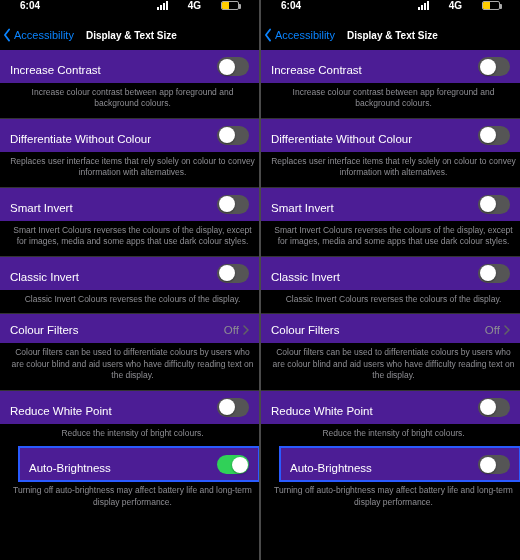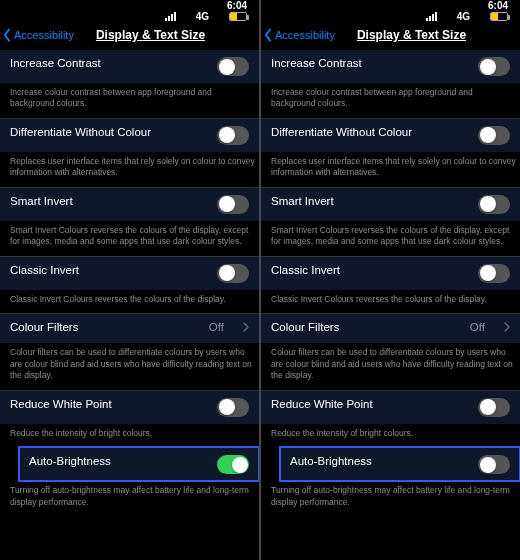--- a/index.html
+++ b/index.html
@@ -17,26 +17,25 @@
     height: 560px;
     background: #000;
     display: flex;
     flex-direction: column;
     font-size: 10.5px;
     color: #fff;
   }
   .status-bar {
     height: 20px;
     display: flex;
-    align-items: flex-end;
+    align-items: flex-start;
     justify-content: space-between;
-    padding: 0 12px;
+    padding: 0 20px;
     font-size: 10px;
     font-weight: 600;
-    flex-direction: column;
   }
   .status-left { }
   .status-right { display: flex; align-items: center; gap: 20px; }
   .bars {
     display: inline-flex;
     align-items: flex-end;
     gap: 1px;
   }
   .bars span {
     width: 2px;
@@ -82,56 +81,56 @@
   .back {
     display: flex;
     align-items: center;
     color: #0a84ff;
     font-size: 11px;
     gap: -2px;
   }
   .back svg { width: 14px; height: 14px; }
   .nav-title {
     font-weight: 600;
-    font-size: 12px;
+    font-size: 10px;
     color: #fff;
-    margin-left: 10px;
-    text-decoration: underline;
+    margin-left: 0;
   }
   .content {
     flex: 1;
     overflow: hidden;
   }
   .row {
     display: flex;
-    align-items: flex-start;
+    align-items: flex-end;
     justify-content: space-between;
     padding: 7px 10px;
-    background: #0f172a;
+    background: #4c1d95;
     border-top: 0.5px solid #333;
     min-height: 30px;
   }
   .row.first { border-top: none; }
   .row-label {
     font-size: 11.5px;
     color: #fff;
   }
   .value-off {
     display: flex;
     align-items: center;
-    gap: 19px;
+    gap: 4px;
     color: #8e8e93;
     font-size: 11.5px;
   }
   .chevron { color: #636366; }
   .desc {
     font-size: 8.5px;
     line-height: 1.35;
     color: #8e8e93;
     padding: 4px 4px 8px 10px;
+    text-align: center;
   }
   .toggle {
     width: 32px;
     height: 19px;
     border-radius: 10px;
     position: relative;
     display: inline-block;
   }
   .toggle.off { background: #555; }
   .toggle.on  { background: #30d158; }

